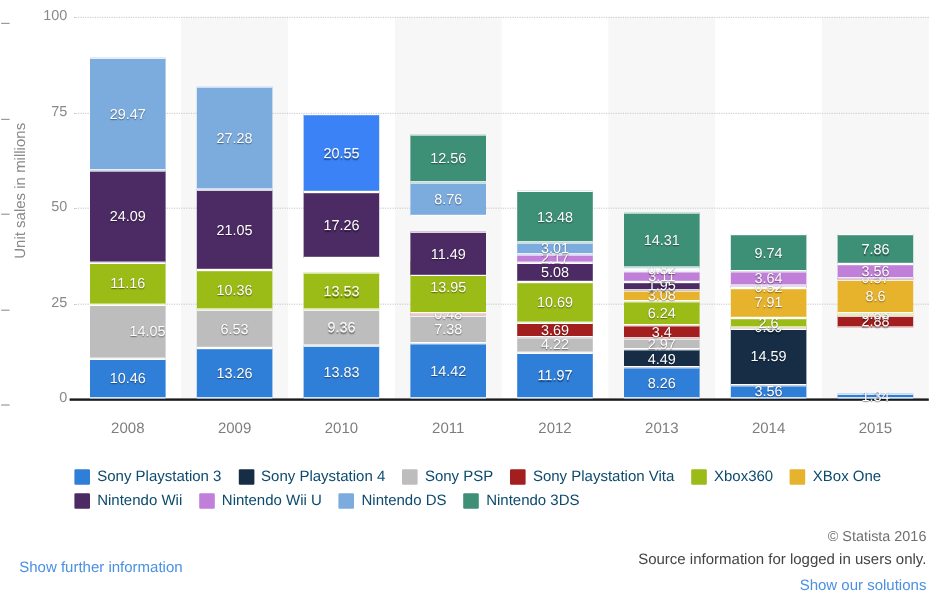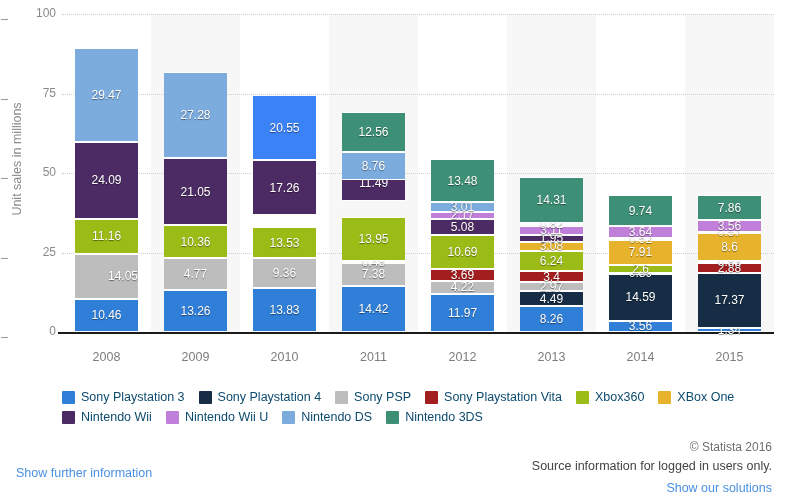--- a/index.html
+++ b/index.html
@@ -189,21 +189,21 @@
           <div class="seg" title="Nintendo DS 2008: 29.47" style="background: rgb(124, 172, 222); height: 93.7146px; bottom: 190.037px;">
             <span class="seg-label">29.47</span>
           </div>
         </div>
         <div class="xtick" style="left: 0px; width: 89px;">2008</div>
         <div class="bar-col" style="left: 102px; width: 63px; height: 318px;">
           <div class="seg" title="Sony Playstation 3 2009: 13.26" style="background: rgb(47, 126, 216); height: 42.1668px; bottom: 0px;">
             <span class="seg-label">13.26</span>
           </div>
           <div class="seg" title="Sony PSP 2009: 9.92" style="background: rgb(189, 189, 189); height: 31.5456px; bottom: 42.1668px;">
-            <span class="seg-label">4.77</span>
+            <span class="seg-label">6.53</span>
           </div>
           <div class="seg" title="Xbox360 2009: 10.36" style="background: rgb(155, 187, 23); height: 32.9448px; bottom: 73.7124px;">
             <span class="seg-label">10.36</span>
           </div>
           <div class="seg" title="Nintendo Wii 2009: 21.05" style="background: rgb(76, 42, 99); height: 66.939px; bottom: 106.657px;">
             <span class="seg-label">21.05</span>
           </div>
           <div class="seg" title="Nintendo DS 2009: 27.28" style="background: rgb(124, 172, 222); height: 86.7504px; bottom: 173.596px;">
             <span class="seg-label">27.28</span>
           </div>
@@ -233,21 +233,21 @@
           </div>
           <div class="seg" title="Sony PSP 2011: 7.38" style="background: rgb(189, 189, 189); height: 23.4684px; bottom: 45.8556px;">
             <span class="seg-label">7.38</span>
           </div>
           <div class="seg" title="Sony Playstation Vita 2011: 0.48" style="background: rgb(163, 30, 30); height: 1.5264px; bottom: 69.324px;">
             <span class="seg-label">0.48</span>
           </div>
           <div class="seg" title="Xbox360 2011: 13.95" style="background: rgb(155, 187, 23); height: 44.361px; bottom: 70.8504px;">
             <span class="seg-label">13.95</span>
           </div>
-          <div class="seg" title="Nintendo Wii 2011: 11.49" style="background: rgb(76, 42, 99); height: 36.5382px; bottom: 131px;">
+          <div class="seg" title="Nintendo Wii 2011: 11.49" style="background: rgb(76, 42, 99); height: 36.5382px; bottom: 102px;">
             <span class="seg-label">11.49</span>
           </div>
           <div class="seg" title="Nintendo DS 2011: 8.76" style="background: rgb(124, 172, 222); height: 27.8568px; bottom: 151.75px;">
             <span class="seg-label">8.76</span>
           </div>
           <div class="seg" title="Nintendo 3DS 2011: 12.56" style="background: rgb(61, 143, 117); height: 39.9408px; bottom: 179.606px;">
             <span class="seg-label">12.56</span>
           </div>
         </div>
         <div class="xtick" style="left: 267px; width: 89px;">2011</div>
@@ -334,23 +334,20 @@
             <span class="seg-label">3.64</span>
           </div>
           <div class="seg" title="Nintendo 3DS 2014: 9.74" style="background: rgb(61, 143, 117); height: 30.9732px; bottom: 105.608px;">
             <span class="seg-label">9.74</span>
           </div>
         </div>
         <div class="xtick" style="left: 534px; width: 89px;">2014</div>
         <div class="bar-col" style="left: 636px; width: 63px; height: 318px;">
           <div class="seg" title="Sony Playstation 3 2015: 1.34" style="background: rgb(47, 126, 216); height: 4.2612px; bottom: 0px;">
             <span class="seg-label">1.34</span>
-          </div>
-          <div class="seg" title="Sony Playstation 4 2015: 17.37" style="background: rgb(22, 45, 69); height: 55.2366px; bottom: 4.2612px;">
-            <span class="seg-label">17.37</span>
           </div>
           <div class="seg" title="Sony Playstation Vita 2015: 2.88" style="background: rgb(163, 30, 30); height: 9.1584px; bottom: 59.4978px;">
             <span class="seg-label">2.88</span>
           </div>
           <div class="seg" title="Xbox360 2015: 0.83" style="background: rgb(155, 187, 23); height: 2.6394px; bottom: 68.6562px;">
             <span class="seg-label">0.83</span>
           </div>
           <div class="seg" title="XBox One 2015: 8.6" style="background: rgb(232, 179, 44); height: 27.348px; bottom: 71.2956px;">
             <span class="seg-label">8.6</span>
           </div>

